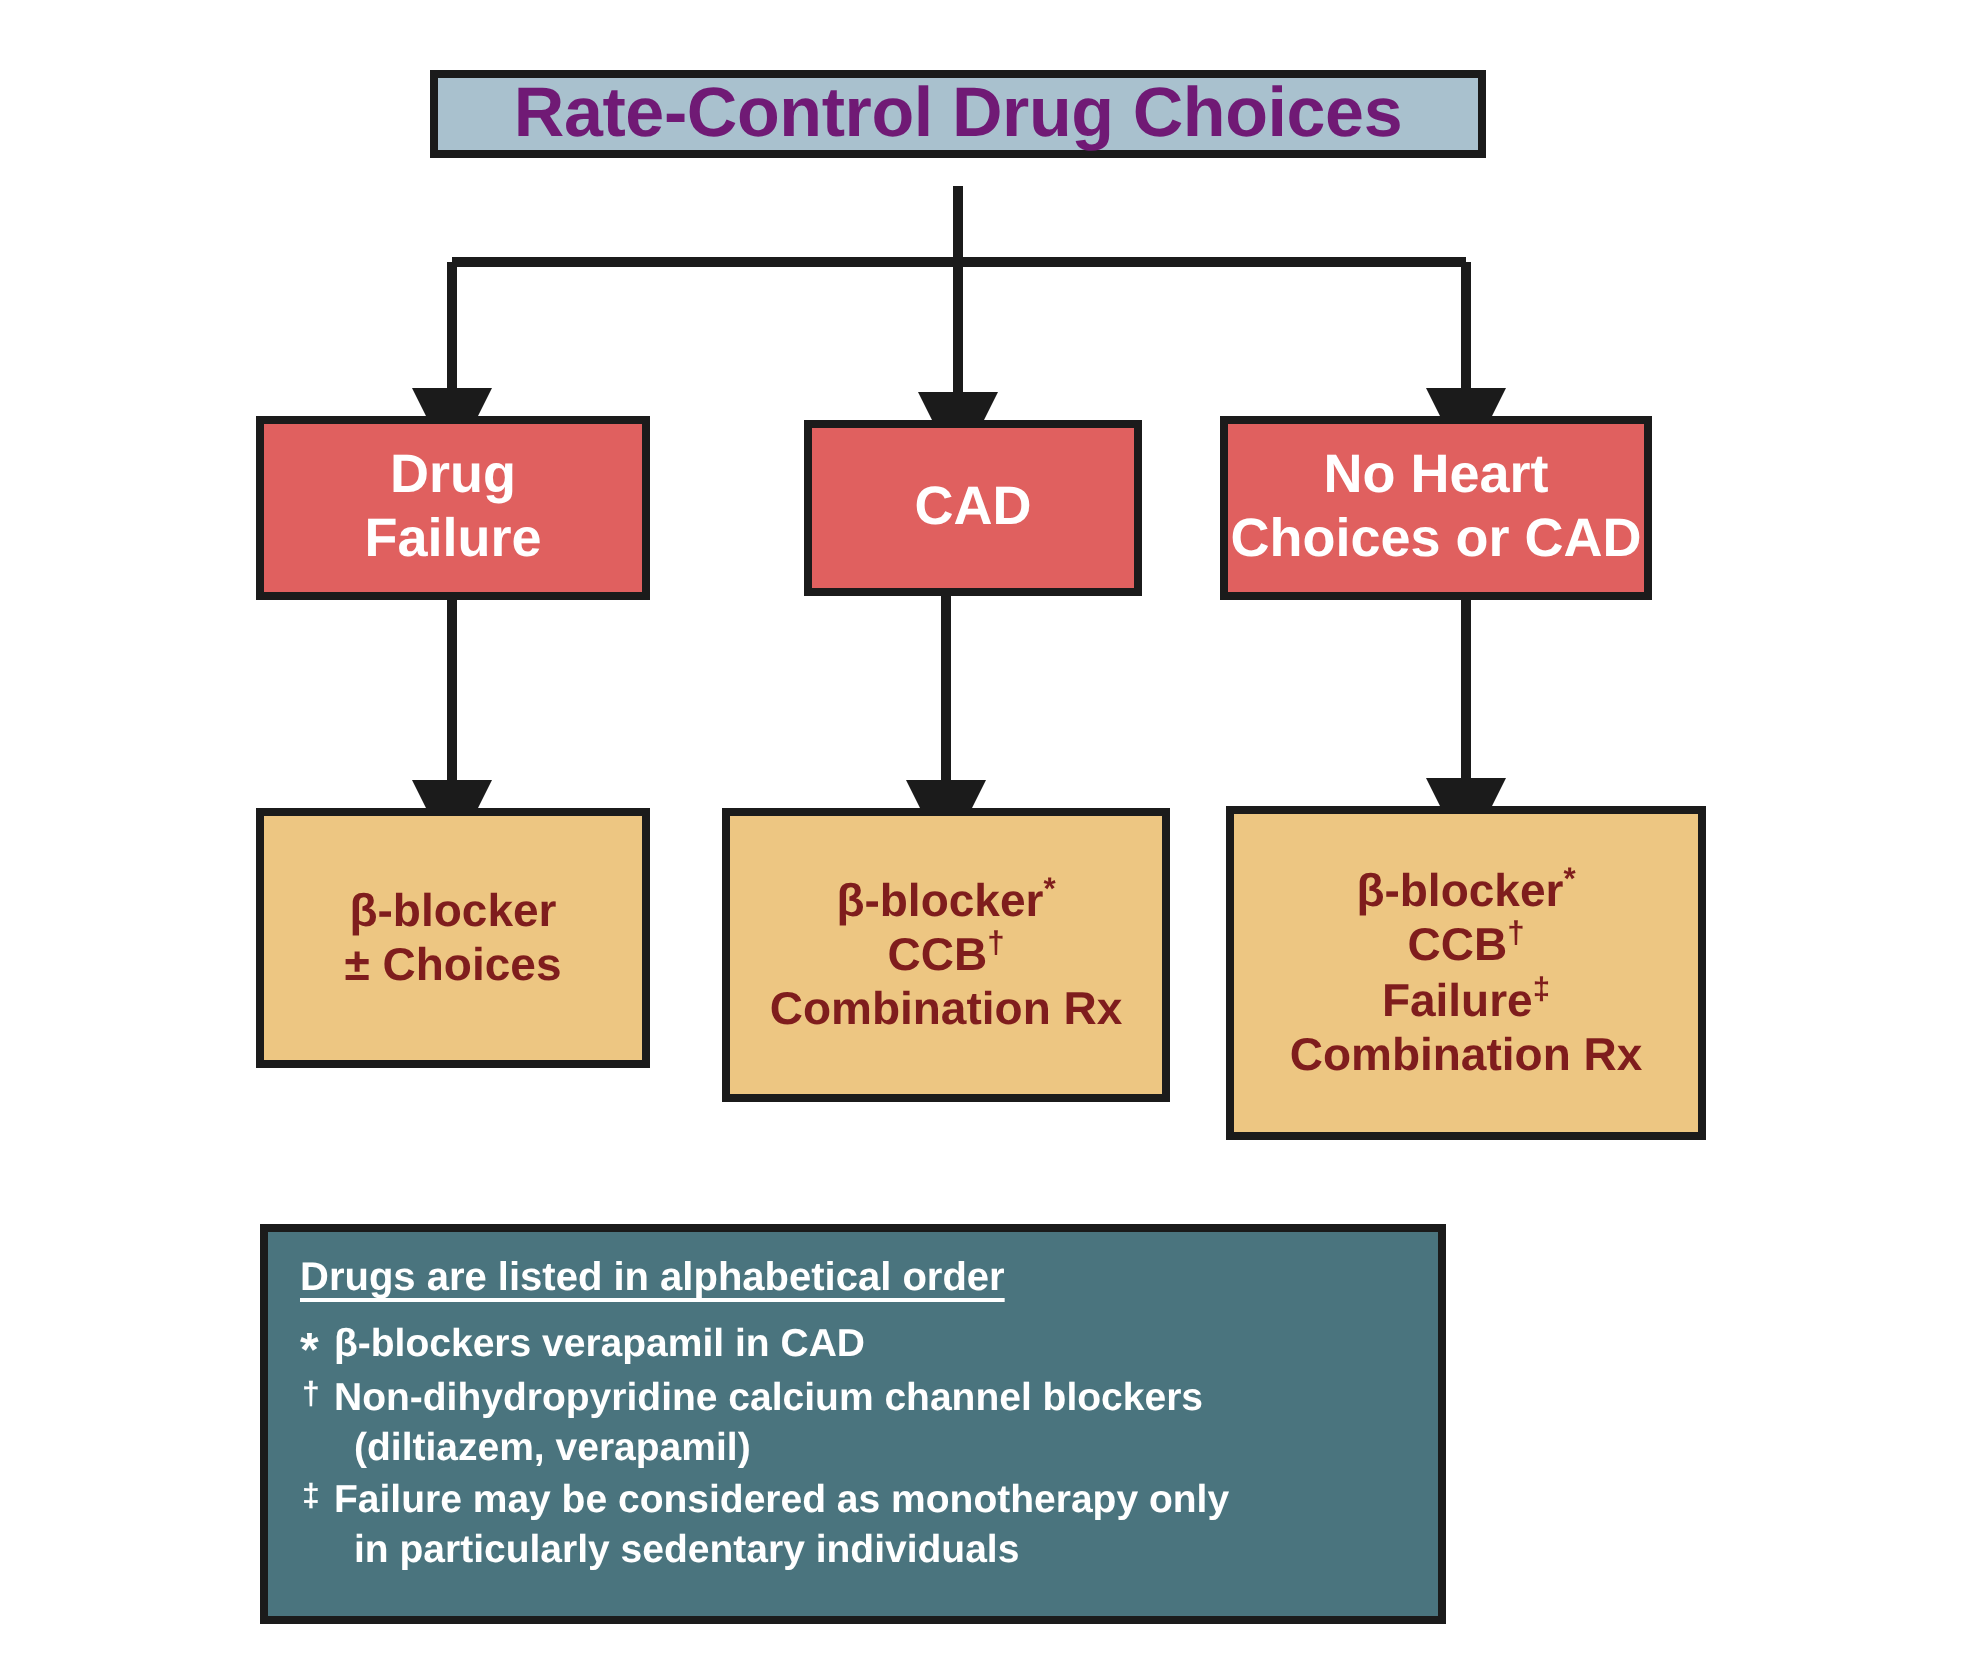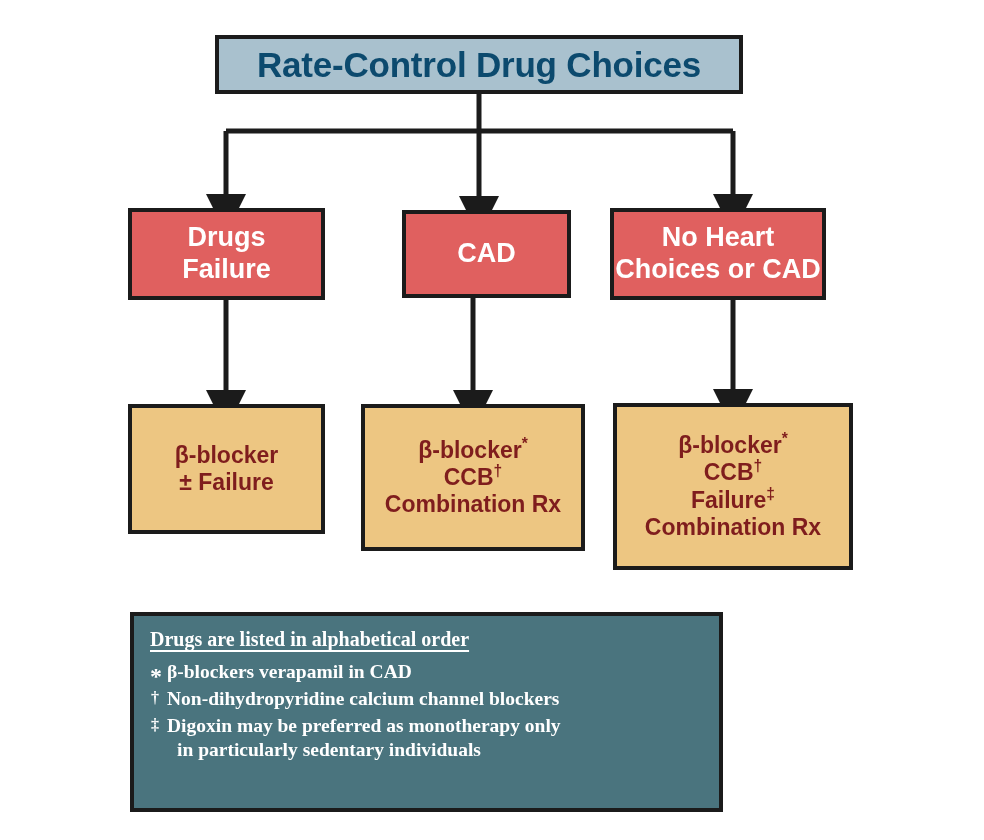--- a/index.html
+++ b/index.html
@@ -36,23 +36,23 @@
     align-items: center;
     justify-content: center;
     text-align: center;
     line-height: 1.18;
   }
   
   #node-title {
     left: 215px;
     top: 35px;
     width: 528px;
-    height: 59px;
+    height: 44px;
     background: #a9c1ce;
-    color: #0c4a6e;
+    color: #701a75;
     font-size: 35px;
     font-weight: bold;
     letter-spacing: -0.2px;
   }
   
   .node-condition {
     background: #e0605f;
     color: #ffffff;
     font-size: 27px;
     font-weight: bold;
@@ -83,21 +83,20 @@
     top: 612px;
     width: 593px;
     height: 200px;
     box-sizing: border-box;
     border: 4px solid #1b1b1b;
     background: #4a747e;
     color: #ffffff;
     padding: 12px 16px 10px 16px;
     font-size: 19.5px;
     font-weight: bold;
-    font-family: Liberation Serif, serif;
   }
   #legend-heading {
     text-decoration: underline;
     text-underline-offset: 4px;
     font-size: 20px;
     margin-bottom: 9px;
     display: block;
   }
   .legend-note {
     display: block;
@@ -151,39 +150,39 @@
       <line x1="473" y1="298" x2="473" y2="396" marker-end="url(#arrowhead)"></line>
       <line x1="733" y1="300" x2="733" y2="395" marker-end="url(#arrowhead)"></line>
     </g>
   </svg>
 
   <div class="node" id="node-title">
     <span class="line">Rate-Control Drug Choices</span>
   </div>
 
   <div class="node node-condition" id="node-hf">
-    <span class="line">Drugs</span>
+    <span class="line">Drug</span>
     <span class="line">Failure</span>
   </div>
 
   <div class="node node-condition" id="node-cad">
     <span class="line">CAD</span>
   </div>
 
   <div class="node node-condition" id="node-none">
     <span class="line">No Heart</span>
     <span class="line">Choices or CAD</span>
   </div>
 
   <div class="node node-treatment" id="node-rx-hf">
     <span class="line">
       <span>β-blocker</span><span class="sup"></span>
     </span>
     <span class="line">
-      <span>± Failure</span><span class="sup"></span>
+      <span>± Choices</span><span class="sup"></span>
     </span>
   </div>
 
   <div class="node node-treatment" id="node-rx-cad">
     <span class="line">
       <span>β-blocker</span><span class="sup">*</span>
     </span>
     <span class="line">
       <span>CCB</span><span class="sup">†</span>
     </span>
@@ -211,22 +210,23 @@
     <span id="legend-heading">Drugs are listed in alphabetical order</span>
 
     <span class="legend-note">
       <span class="marker star">*</span>
       <span>β-blockers verapamil in CAD</span>
     </span>
 
     <span class="legend-note">
       <span class="marker dag">†</span>
       <span>Non-dihydropyridine calcium channel blockers</span>
+      <span class="cont">(diltiazem, verapamil)</span>
     </span>
 
     <span class="legend-note">
       <span class="marker dag">‡</span>
-      <span>Digoxin may be preferred as monotherapy only</span>
+      <span>Failure may be considered as monotherapy only</span>
       <span class="cont">in particularly sedentary individuals</span>
     </span>
   </div>
 
 </div>
 
 </body></html>

